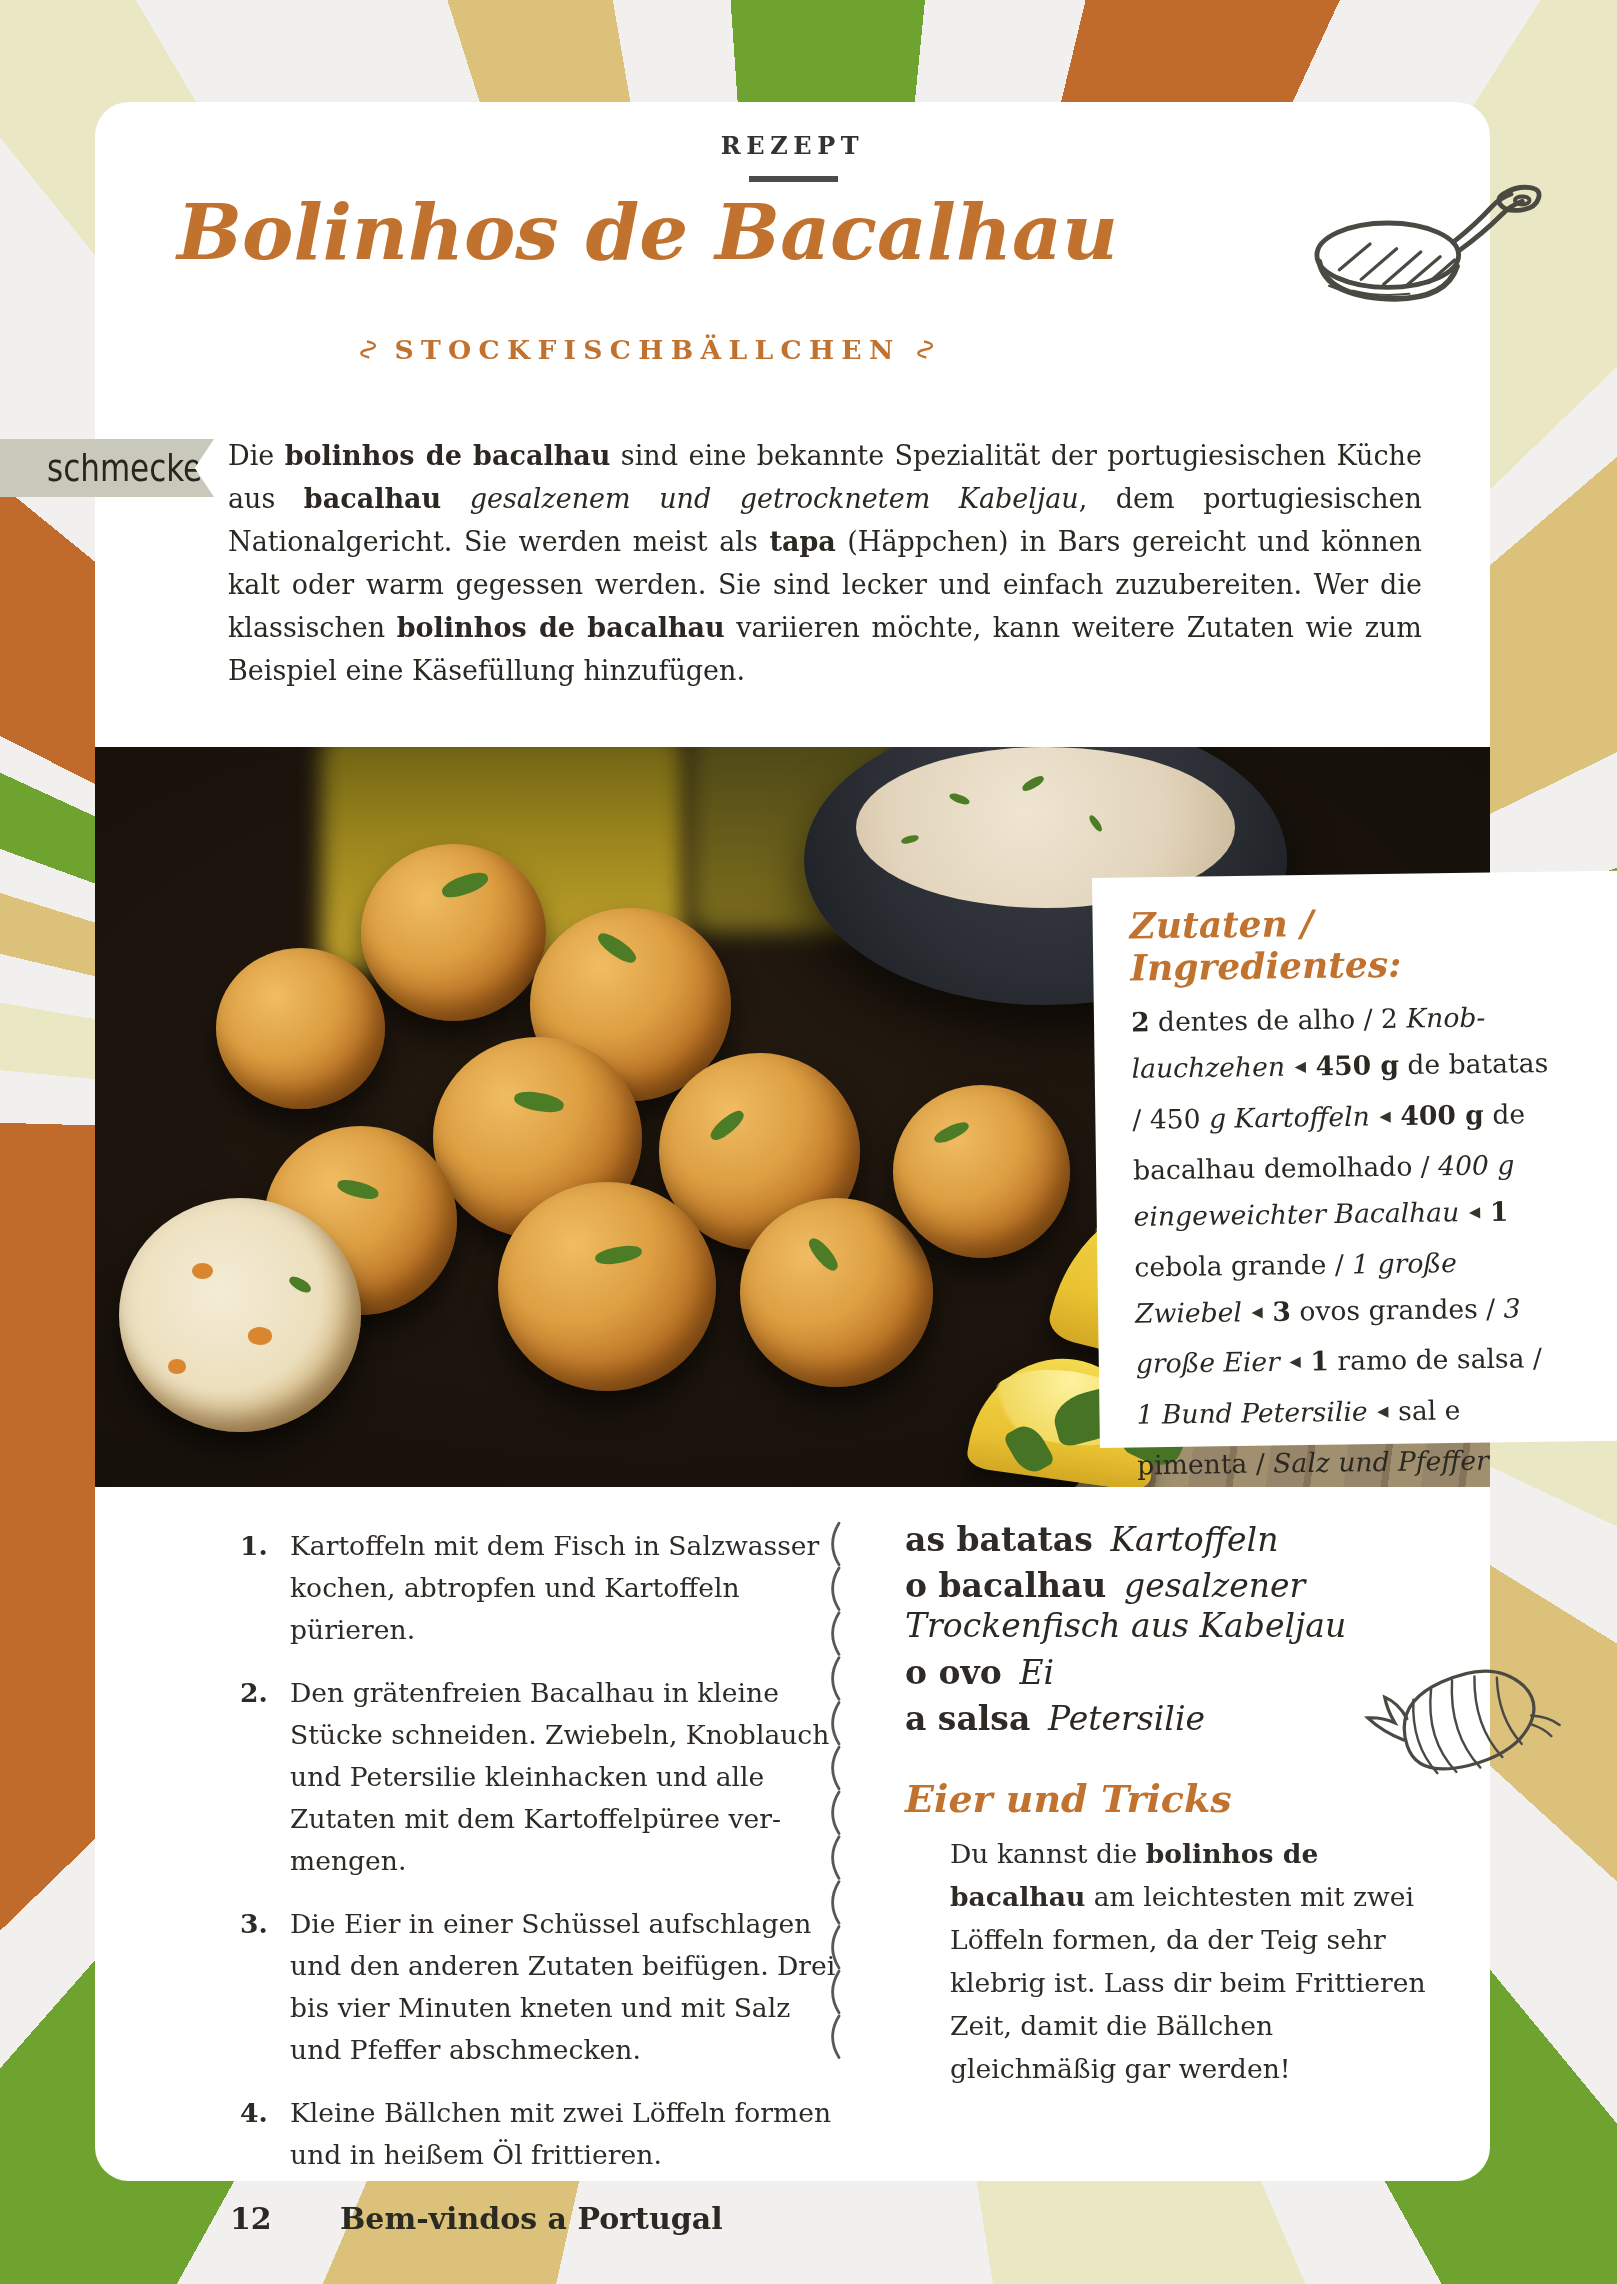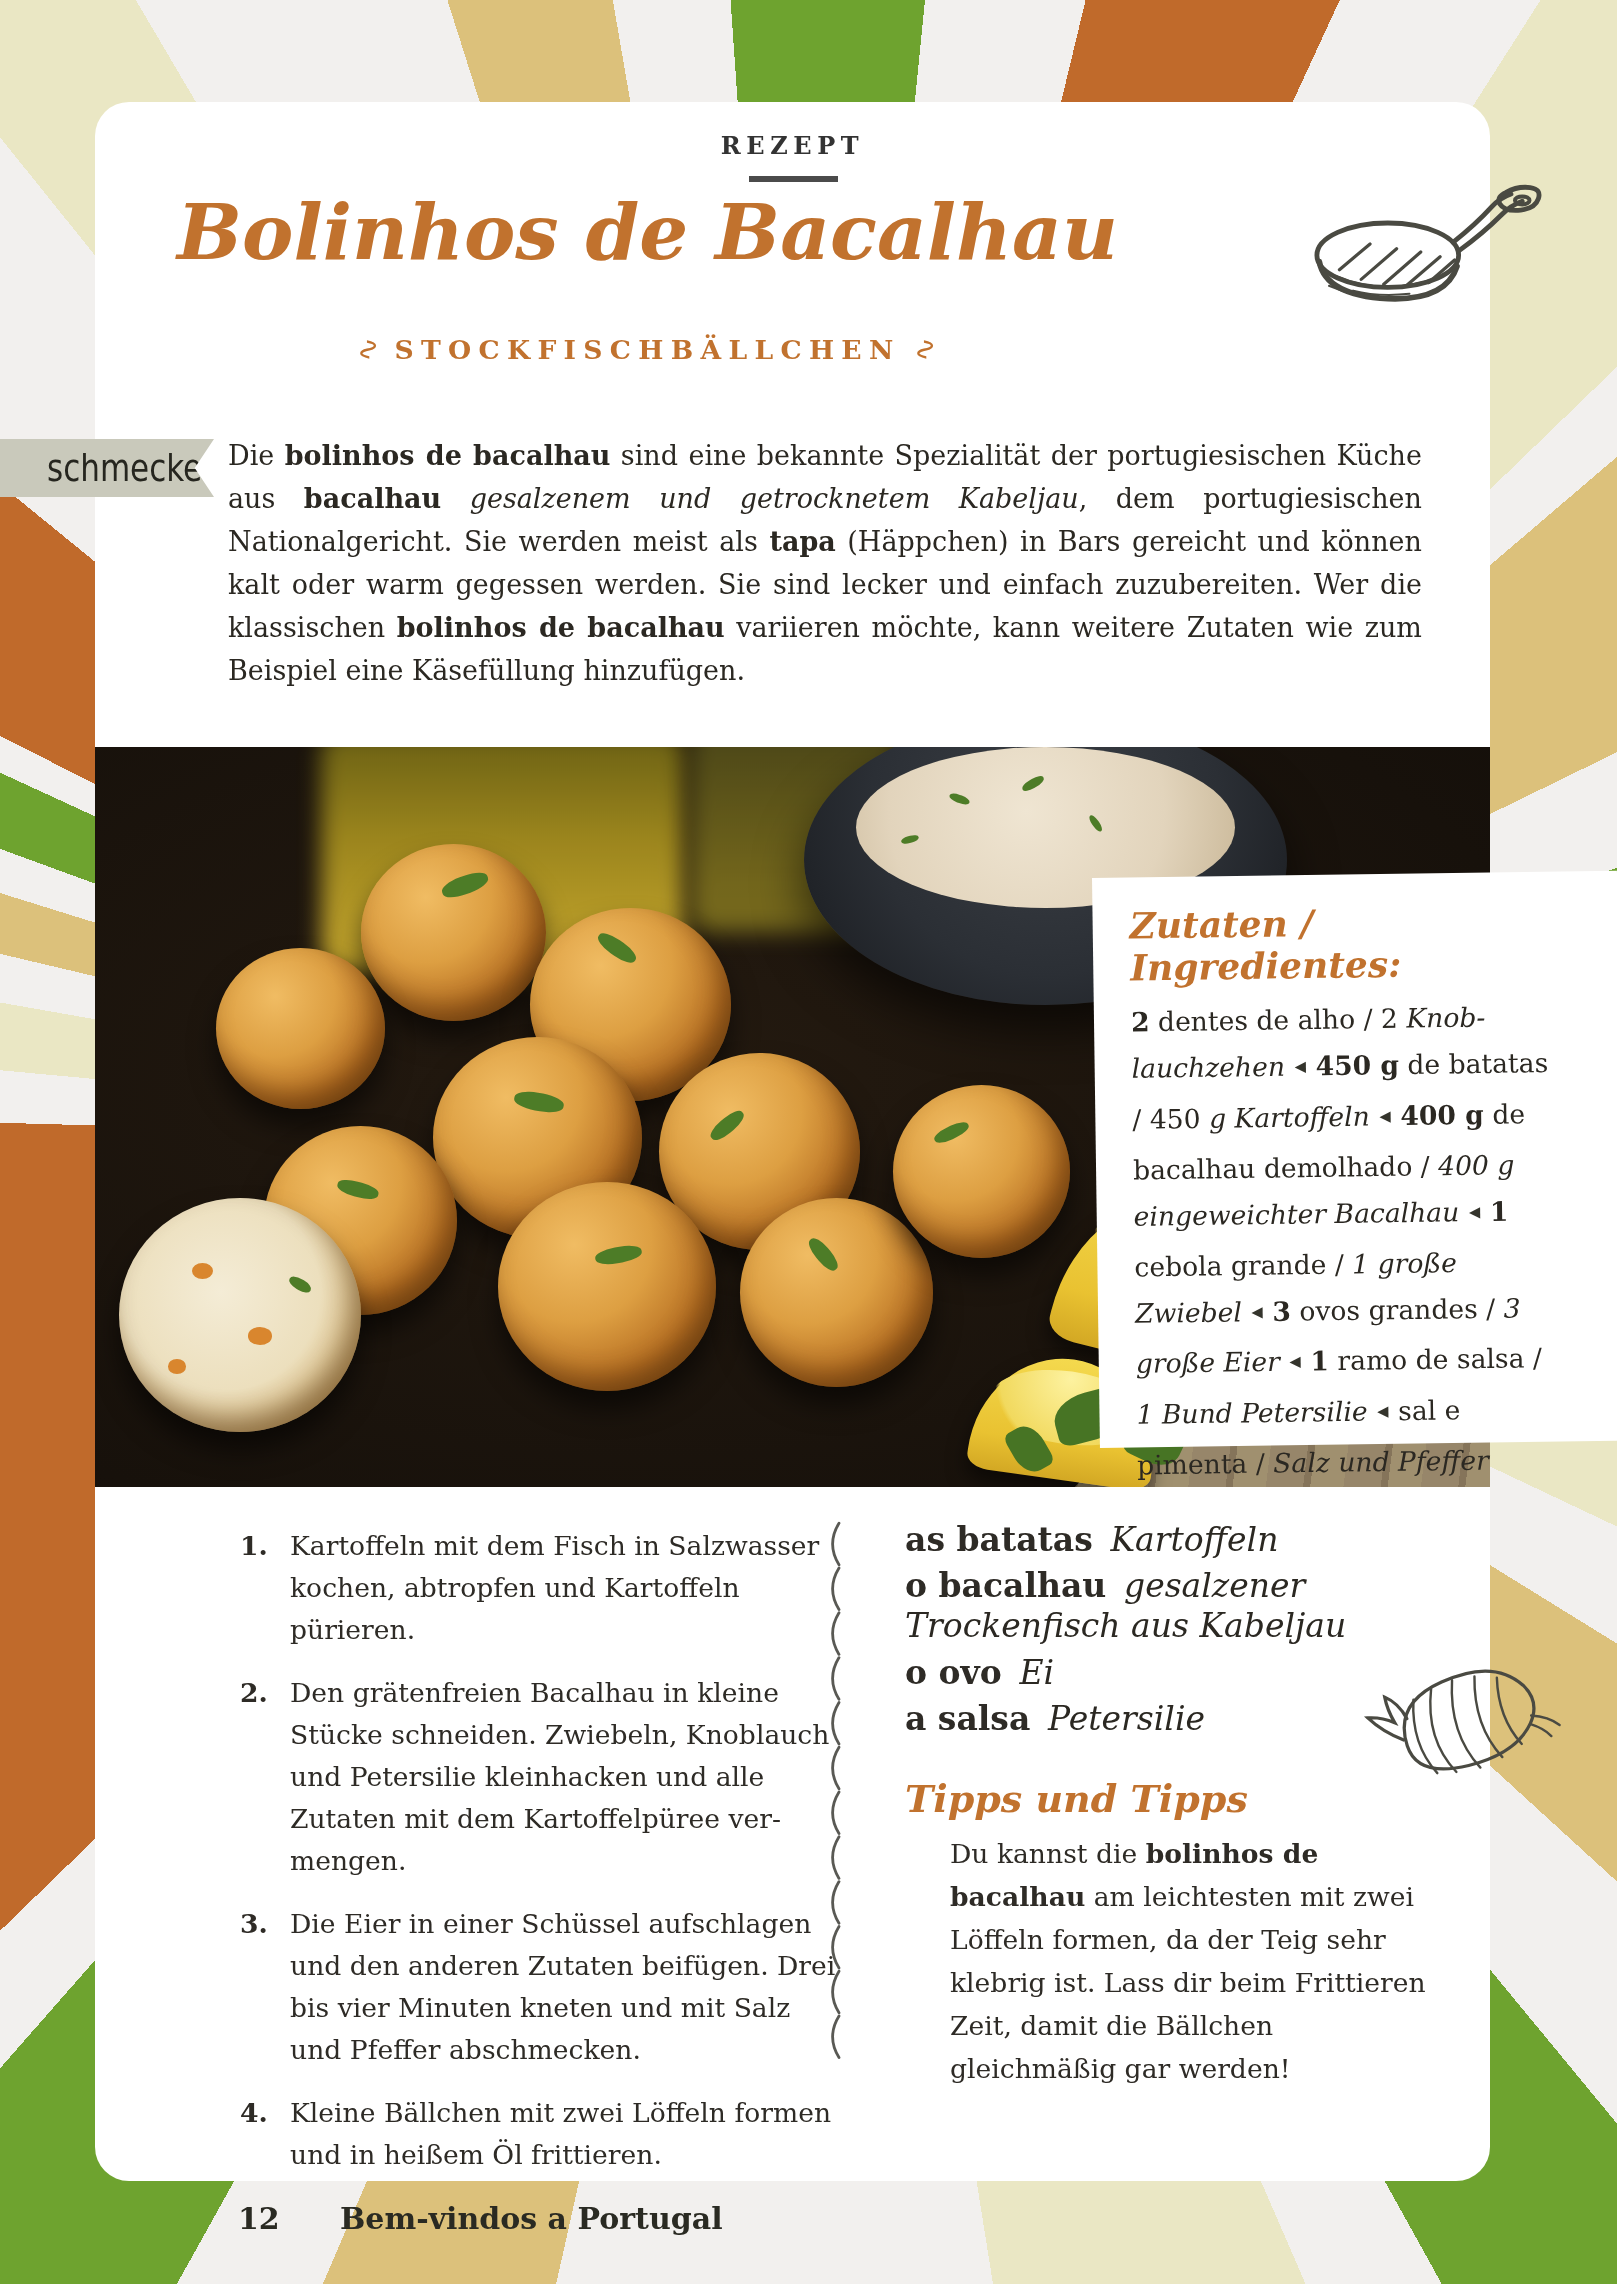--- a/index.html
+++ b/index.html
@@ -95,21 +95,21 @@
   .divider-svg{position:absolute;left:728px;top:1416px;width:24px;height:564px;}
   .rightcol{position:absolute;left:810px;top:1418px;width:541px;}
   .vocab p{margin:0 0 6.4px 0;font-size:33px;line-height:40px;}
   .vocab b{margin-right:17.7px;}
   .vocab i{color:#2b2822;}
   .tips-head{font-size:38px;color:#c1722e;margin:37px 0 11.3px 0;}
   .tips-text{font-size:26.6px;line-height:43px;margin-left:45px;}
   .onion-svg{position:absolute;left:1253px;top:1547px;width:218px;height:165px;overflow:visible;z-index:7;}
   
   .footer{position:absolute;left:0;top:2201px;width:100%;font-weight:bold;font-size:30px;color:#2a2a22;}
-  .pageno{position:absolute;left:238px;}
+  .pageno{position:absolute;left:230px;}
   .foottitle{position:absolute;left:340px;}
   .ink{stroke:#4a4a42;fill:none;stroke-linecap:round;}
 </style>
 </head>
 <body>
 
 <div class="page">
 
   <div class="card">
 
@@ -203,21 +203,21 @@
            M20 452 Q4 478 20 504 M20 508 Q4 534 20 560 M20 564 Q4 590 20 616 M20 620 Q4 646 20 672"></path>
     </svg>
 
     <div class="rightcol">
       <div class="vocab">
         <p><b>as batatas</b><i>Kartoffeln</i></p>
         <p><b>o bacalhau</b><i>gesalzener Trockenfisch aus Kabeljau</i></p>
         <p><b>o ovo</b><i>Ei</i></p>
         <p><b>a salsa</b><i>Petersilie</i></p>
       </div>
-      <div class="tips-head script">Tipps und Tipps</div>
+      <div class="tips-head script">Eier und Tricks</div>
       <div class="tips-text"><span>Du kannst die </span><span class="b">bolinhos de bacalhau</span><span> am leichtesten mit zwei Löffeln formen, da der Teig sehr klebrig ist. Lass dir beim Frittieren Zeit, damit die Bällchen gleichmäßig gar werden!</span></div>
     </div>
 
     <svg class="onion-svg" viewBox="0 0 270 205">
       <g transform="rotate(-18 135 100)">
         <path class="ink" stroke-width="4" d="M70 100 q0 -55 65 -62 q70 -8 95 35 q14 26 -6 48 q-28 30 -89 26 q-65 -5 -65 -47 Z"></path>
         <path class="ink" stroke-width="3" d="M95 48 q-20 52 0 96 M120 42 q-26 58 -2 108 M148 40 q-24 62 0 114 M176 44 q-20 58 2 106 M202 54 q-14 48 4 88"></path>
         <path class="ink" stroke-width="4" d="M68 92 q-22 -18 -34 -40 q16 4 30 16 q-4 -18 -2 -34 q14 12 18 34"></path>
         <path class="ink" stroke-width="3" d="M228 112 q20 8 30 22 M224 122 q14 10 20 22"></path>
       </g>

